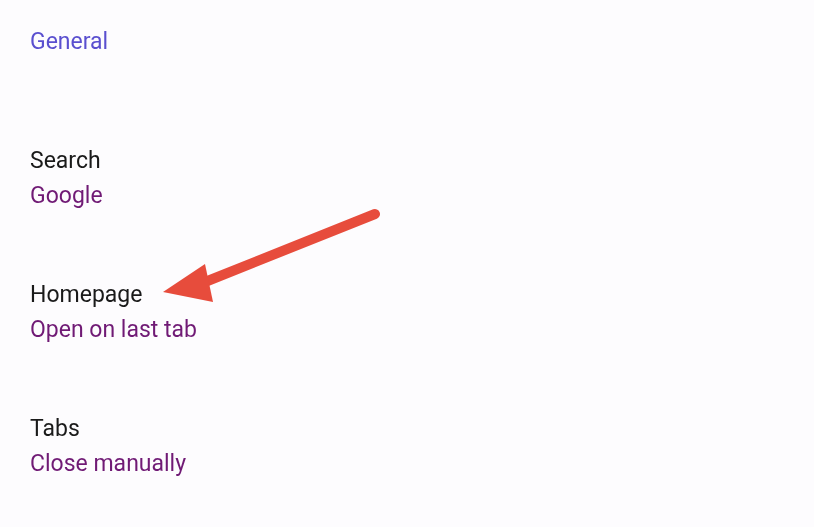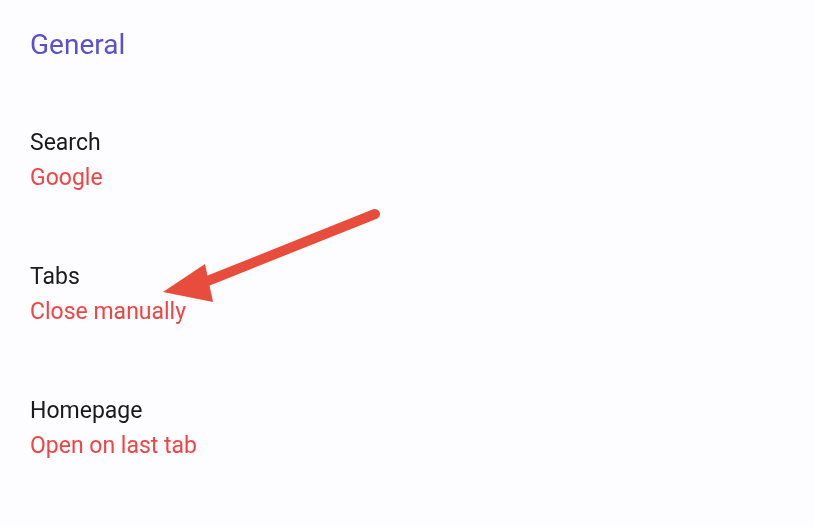--- a/index.html
+++ b/index.html
@@ -13,36 +13,36 @@
       background: #fdfcfe;
       font-family: -apple-system, BlinkMacSystemFont, 'Segoe UI', Roboto, sans-serif;
       position: relative;
       overflow: hidden;
     }
     .container {
       padding: 28px 30px;
     }
     .section-header {
       color: #5a4fcf;
-      font-size: 28px;
+      font-size: 23px;
       font-weight: 400;
-      margin-bottom: 68px;
+      margin-bottom: 92px;
     }
     .setting-item {
       margin-bottom: 72px;
       cursor: pointer;
     }
     .setting-title {
       color: #1a1a1a;
       font-size: 23px;
       font-weight: 400;
       margin-bottom: 8px;
     }
     .setting-value {
-      color: #ef4444;
+      color: #701a75;
       font-size: 23px;
       font-weight: 400;
     }
     .arrow-annotation {
       position: absolute;
       left: 155px;
       top: 202px;
       pointer-events: none;
     }
   </style>
@@ -51,27 +51,27 @@
 
 <div class="container">
   <div class="section-header">General</div>
 
   <div class="setting-item">
     <div class="setting-title">Search</div>
     <div class="setting-value">Google</div>
   </div>
 
   <div class="setting-item">
-    <div class="setting-title">Tabs</div>
-    <div class="setting-value">Close manually</div>
+    <div class="setting-title">Homepage</div>
+    <div class="setting-value">Open on last tab</div>
   </div>
 
   <div class="setting-item">
-    <div class="setting-title">Homepage</div>
-    <div class="setting-value">Open on last tab</div>
+    <div class="setting-title">Tabs</div>
+    <div class="setting-value">Close manually</div>
   </div>
 </div>
 
 <svg class="arrow-annotation" width="240" height="120" viewBox="0 0 240 120">
   <defs>
     <marker id="arrowhead" markerWidth="12" markerHeight="12" refX="2" refY="6" orient="auto">
       <polygon points="0 0, 12 6, 0 12" fill="#e74c3c"></polygon>
     </marker>
   </defs>
   <line x1="220" y1="12" x2="30" y2="88" stroke="#e74c3c" stroke-width="10" stroke-linecap="round"></line>

